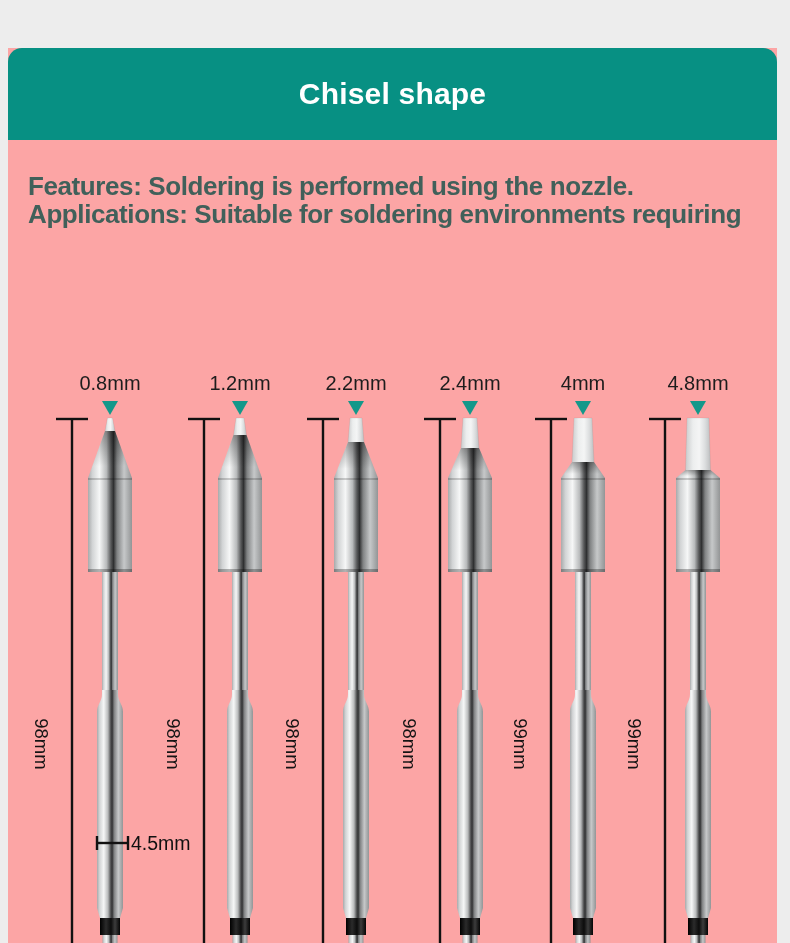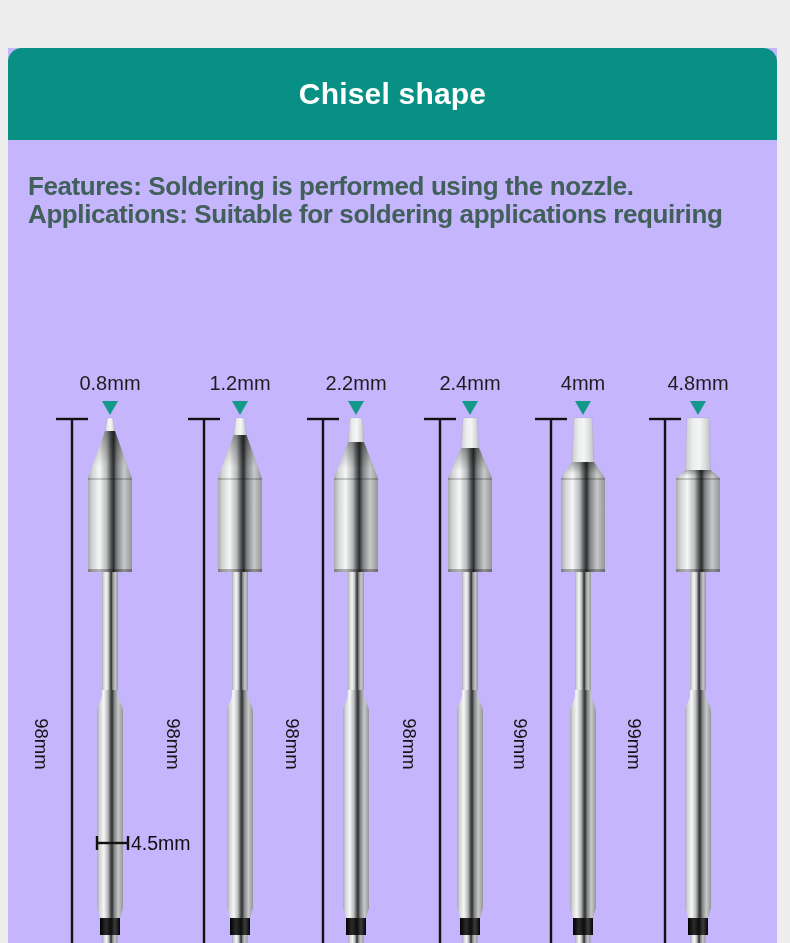--- a/index.html
+++ b/index.html
@@ -17,27 +17,27 @@
   #diagram-svg{position:absolute;left:0;top:360px;}
   .sz{font:500 20px "Liberation Sans", sans-serif;fill:#1d1d1d;text-anchor:middle;}
   .ln{font:400 18.5px "Liberation Sans", sans-serif;fill:#141414;text-anchor:middle;}
   .wd{font:500 19.5px "Liberation Sans", sans-serif;fill:#101010;}
   .dim{stroke:#111111;stroke-width:2.4;fill:none;}
 </style>
 </head>
 <body>
 
 <div class="page" style="background: rgb(237, 237, 237);">
-  <div class="card" style="background: #c4b5fd;">
+  <div class="card" style="background: #fca5a5;">
     <div class="header" style="background: rgb(7, 144, 131);">
       <h1 style="color: rgb(255, 255, 255);">Chisel shape</h1>
     </div>
     <div class="description" style="color: rgb(65, 96, 90);">
       <div>Features: Soldering is performed using the nozzle.</div>
-      <div>Applications: Suitable for soldering applications requiring</div>
+      <div>Applications: Suitable for soldering environments requiring</div>
     </div>
   </div>
 
   <svg id="diagram-svg" width="790" height="583" viewBox="0 0 790 583">
     <defs>
       <linearGradient id="gm" x1="0" y1="0" x2="1" y2="0">
         <stop offset="0" stop-color="#a8aaab"></stop>
         <stop offset="0.10" stop-color="#d2d4d5"></stop>
         <stop offset="0.26" stop-color="#f6f7f7"></stop>
         <stop offset="0.42" stop-color="#b9bbbc"></stop>

